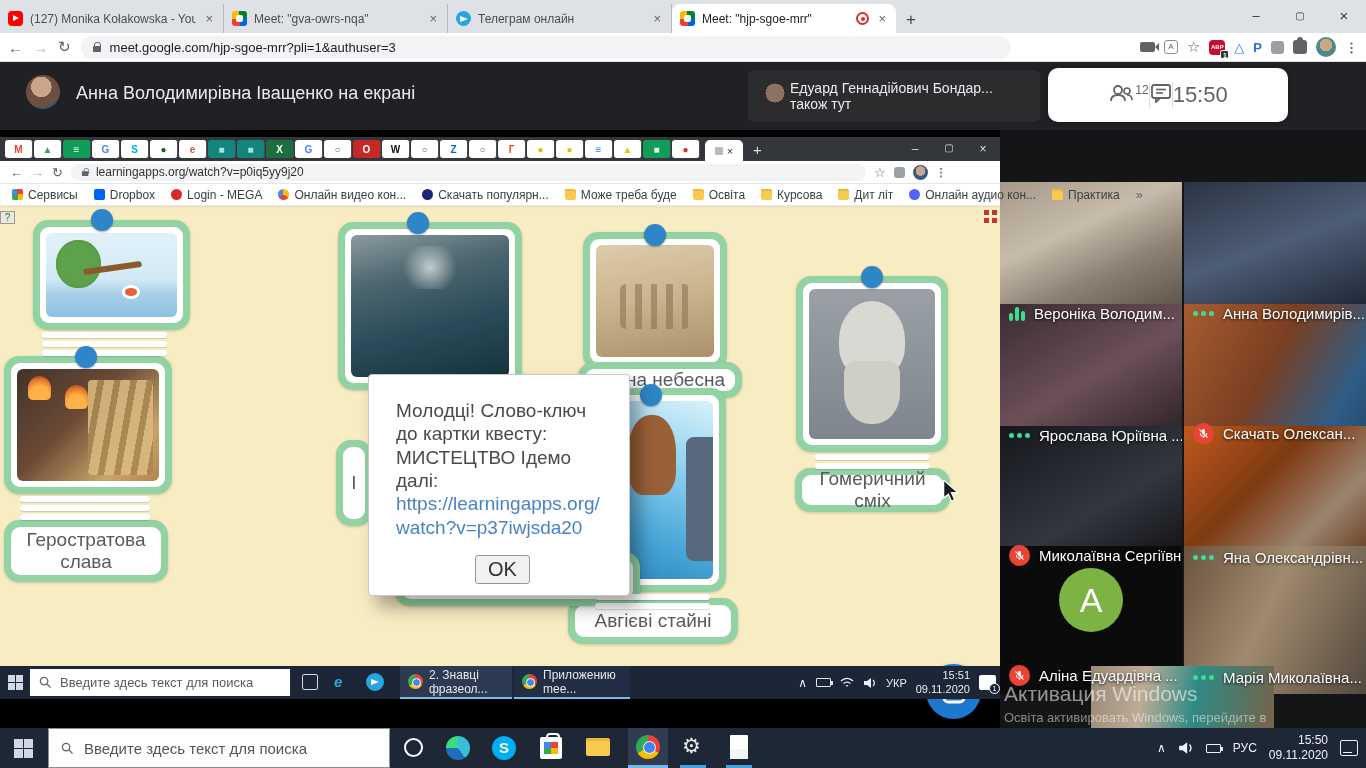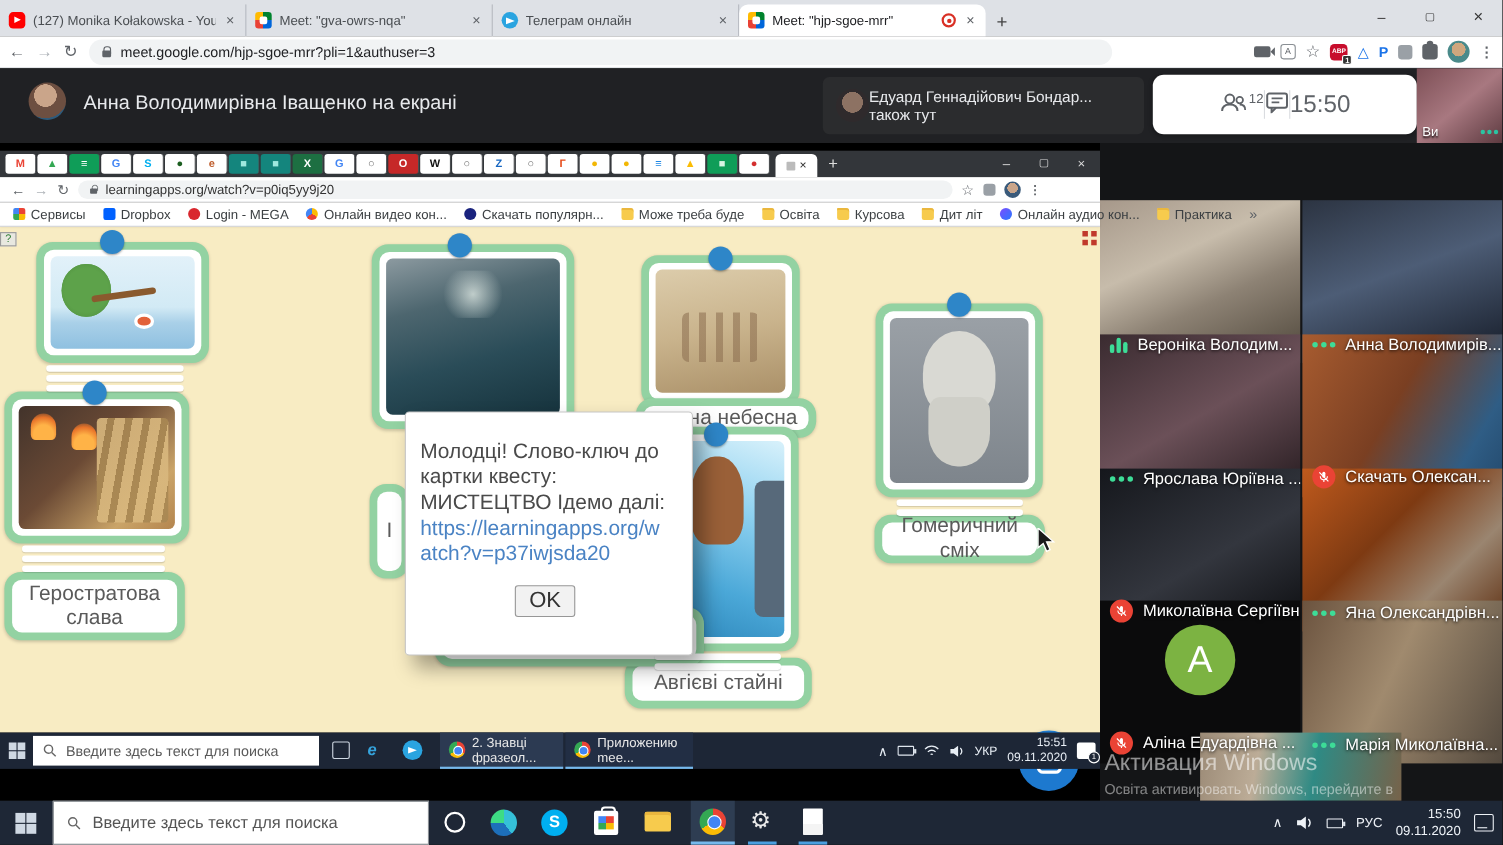--- a/index.html
+++ b/index.html
@@ -108,21 +108,21 @@
   .img-herc .man{position:absolute;left:30%;top:8%;width:40%;height:45%;background:#9a6038;border-radius:45% 45% 30% 30%}
   .img-herc .rock{position:absolute;right:0;top:20%;width:22%;height:70%;background:#57697a;border-radius:8px 0 0 8px}
   .img-homer{background:linear-gradient(180deg,#9aa0a6 0%,#7e858c 100%)}
   .img-homer .head{position:absolute;left:24%;top:8%;width:52%;height:52%;background:#d9d9d3;border-radius:50% 50% 42% 42%}
   .img-homer .beard{position:absolute;left:28%;top:48%;width:44%;height:42%;background:#cfcfc8;border-radius:20% 20% 48% 48%}
   .img-fire{background:linear-gradient(135deg,#42332b 0%,#6b4a35 42%,#caa468 78%,#b4854e 100%)}
   .img-fire .fl1,.img-fire .fl2{position:absolute;width:16%;height:22%;background:radial-gradient(circle at 50% 80%,#ffb347 0 40%,#e8742a 70%,transparent 100%);border-radius:50% 50% 20% 20%}
   .img-fire .fl1{left:8%;top:6%}.img-fire .fl2{left:34%;top:14%}
   .img-fire .cols{position:absolute;right:4%;top:10%;width:46%;height:85%;background:repeating-linear-gradient(100deg,#d9b87e 0 12%,#a98853 12% 20%);opacity:.9;border-radius:4px}
 
-  .dlg{position:absolute;left:368px;top:168px;width:262px;height:222px;background:#fff;border:1px solid #c6c6c6;border-radius:4px;box-shadow:9px 11px 18px rgba(0,0,0,.35);z-index:60;padding:24px 20px 0 13px;font-size:19px;line-height:1.23;color:#4a4a4a}
+  .dlg{position:absolute;left:368px;top:168px;width:262px;height:222px;background:#fff;border:1px solid #c6c6c6;border-radius:4px;box-shadow:9px 11px 18px rgba(0,0,0,.35);z-index:60;padding:24px 20px 0 27px;font-size:19px;line-height:1.23;color:#4a4a4a}
   .dlg a{color:#4a83c4;text-decoration:none;word-break:break-all;display:block}
   .okbtn{display:block;margin:16px auto 0;padding:2px 12px;font-size:20px;color:#333;background:#f2f2f2;border:1px solid #979797;border-radius:3px;font-family:"Liberation Sans",sans-serif}
   .checkbtn{position:absolute;left:926px;top:458px;width:55px;height:55px;border-radius:50%;background:#1d79cf;display:flex;align-items:center;justify-content:center;z-index:20;box-shadow:0 2px 5px rgba(0,0,0,.3)}
   .fsico{position:absolute;left:984px;top:4px;width:13px;height:13px;z-index:7}
   .fsico i{position:absolute;width:5px;height:5px;background:#c0392b}
   .fsico i:nth-child(1){left:0;top:0}.fsico i:nth-child(2){right:0;top:0}
   .fsico i:nth-child(3){left:0;bottom:0}.fsico i:nth-child(4){right:0;bottom:0}
   .helpico{position:absolute;left:0;top:5px;width:15px;height:13px;background:#e8e8e0;border:1px solid #999;font-size:10px;color:#2e7d32;text-align:center;line-height:12px;z-index:7}
 
   
@@ -705,28 +705,20 @@
           <rect x="2" y="2" width="18" height="13" rx="2" fill="none" stroke="#5f6368" stroke-width="1.8"></rect>
           <path d="M6 15l0 4 4-4" fill="none" stroke="#5f6368" stroke-width="1.8"></path>
           <line x1="6" y1="6.5" x2="16" y2="6.5" stroke="#5f6368" stroke-width="1.6"></line>
           <line x1="6" y1="10" x2="13" y2="10" stroke="#5f6368" stroke-width="1.6"></line>
         </svg>
     </span>
     <span class="pdiv"></span>
     <span class="ptime">15:50</span>
   </div>
 
-  <div class="abs selfview">
-    <span class="selflabel">Ви</span>
-    <span class="selfdots">
-        <i></i>
-        <i></i>
-        <i></i>
-      </span>
-  </div>
 
   <div class="abs wm">
     <div class="w1">Активация Windows</div>
     <div class="w2">Освіта активировать Windows, перейдите в</div>
     <div class="w3">раздел "Параметры".</div>
   </div>
 </div>
 
 <div class="abs otask">
   <div class="ostart">

